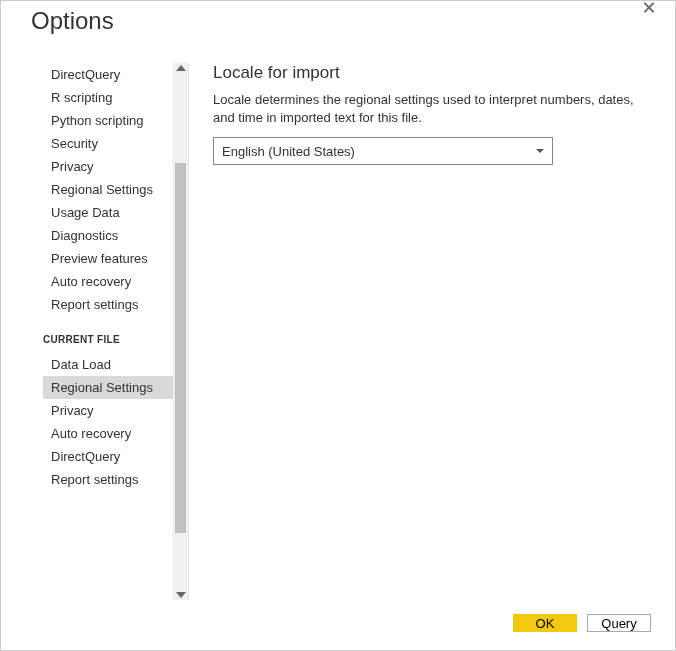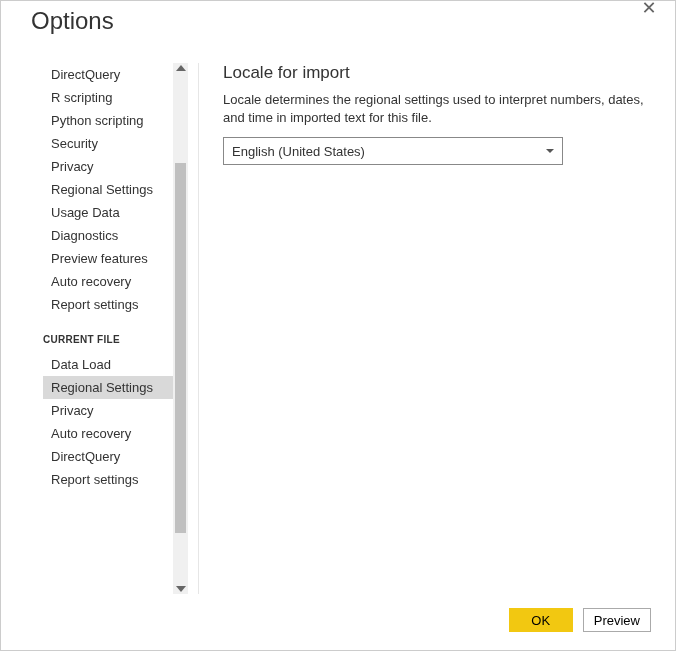--- a/index.html
+++ b/index.html
@@ -97,21 +97,20 @@
     .scroll-thumb {
       position: absolute;
       left: 2px;
       width: 11px;
       background: #c0c0c0;
     }
     .content {
       flex: 1 1 auto;
       padding-left: 24px;
       border-left: 1px solid #e6e6e6;
-      margin-left: 10px;
     }
     .content-title {
       font-size: 17px;
       color: #333;
       margin-bottom: 8px;
       font-weight: 400;
     }
     .content-desc {
       font-size: 13px;
       color: #333;
@@ -138,21 +137,21 @@
       border-top: 4px solid #555;
     }
     .footer {
       display: flex;
       justify-content: flex-end;
       gap: 10px;
       padding: 14px 24px 18px 0;
     }
     .btn {
       min-width: 64px;
-      height: 24px;
+      height: 18px;
       font-size: 13px;
       border: 1px solid #aaa;
       background: #fff;
       cursor: pointer;
       display: flex;
       align-items: center;
       justify-content: center;
       padding: 0 10px;
     }
     .btn.primary {
@@ -207,14 +206,14 @@
     <div class="content-desc">Locale determines the regional settings used to interpret numbers, dates, and time in imported text for this file.</div>
     <div class="combo">
       <span>English (United States)</span>
       <span class="combo-caret"></span>
     </div>
   </div>
 </div>
 
 <div class="footer">
   <div class="btn primary">OK</div>
-  <div class="btn">Preview</div>
+  <div class="btn">Query</div>
 </div>
 
 </body></html>

